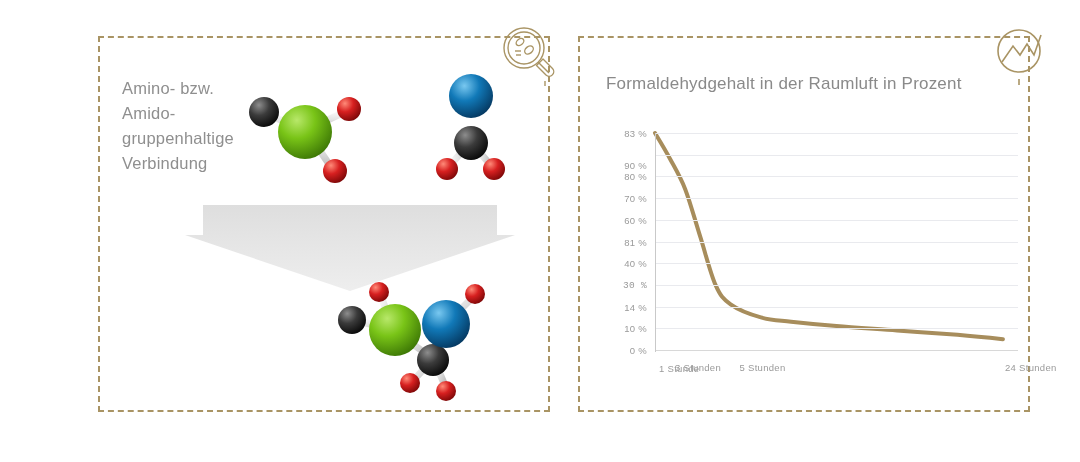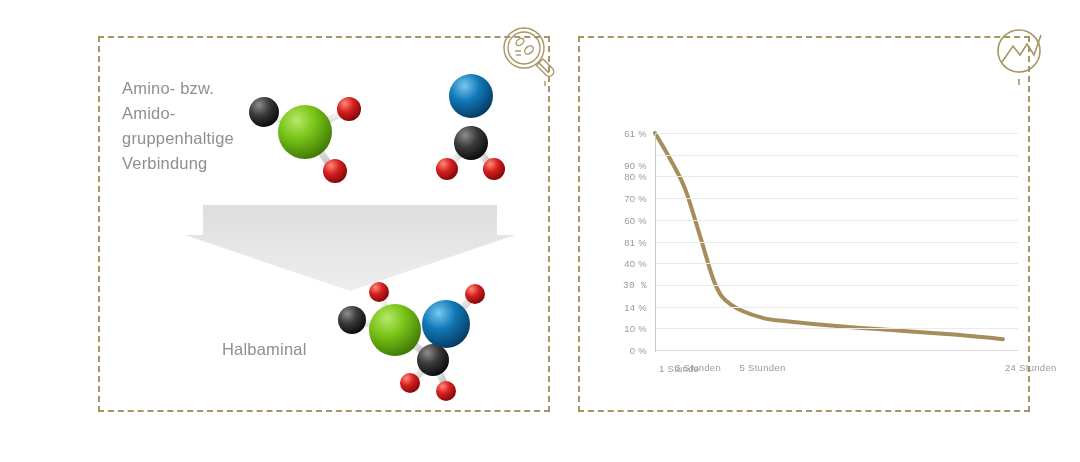--- a/index.html
+++ b/index.html
@@ -192,21 +192,20 @@
       <defs>
         <linearGradient id="gArrow" x1="0" y1="0" x2="0" y2="1">
           <stop offset="0%" stop-color="#dedede"></stop>
           <stop offset="100%" stop-color="#eeeeee"></stop>
         </linearGradient>
       </defs>
       <path d="M18 2 L312 2 L312 32 L330 32 L165 88 L0 32 L18 32 Z" fill="url(#gArrow)"></path>
     </svg>
   </div>
 
-  <div class="mol-text" id="label-halbaminal">Halbaminal</div>
 
   <div class="mol" id="mol-halbaminal">
     <svg width="190" height="130" viewBox="0 0 190 130">
       <defs>
         <radialGradient id="hGreen" cx="35%" cy="28%" r="75%">
           <stop offset="0%" stop-color="#b8e86a"></stop>
           <stop offset="45%" stop-color="#79c417"></stop>
           <stop offset="100%" stop-color="#3f7a06"></stop>
         </radialGradient>
         <radialGradient id="hBlue" cx="35%" cy="27%" r="76%">
@@ -255,27 +254,28 @@
   <div class="badge" id="badge-chart">
     <svg width="66" height="66" viewBox="0 0 66 66">
       <g fill="none" stroke="#a99464" stroke-width="1.6">
         <circle cx="31" cy="29" r="21"></circle>
         <path d="M14 40 L25 24 L32 33 L39 22 L46 33 L53 13"></path>
         <line x1="31" y1="57" x2="31" y2="63"></line>
       </g>
     </svg>
   </div>
 
+  <div id="chart-title">Formaldehydgehalt in der Raumluft in Prozent</div>
 
   <div id="chart-area">
     <svg id="curve-svg" width="452" height="280" viewBox="0 0 452 280">
         <path d="M77.0 23.0 C79.5 27.3,87.1 39.6,92.1 49.0 C97.2 58.4,102.2 66.4,107.3 79.4 C112.3 92.4,117.3 111.2,122.4 127.2 C127.4 143.1,132.5 163.7,137.5 174.9 C142.5 186.1,145.1 189.0,152.6 194.4 C160.2 199.9,172.8 204.6,182.9 207.4 C193.0 210.3,200.5 210.3,213.1 211.8 C225.7 213.2,240.9 214.7,258.5 216.1 C276.1 217.6,298.8 219.0,319.0 220.5 C339.2 221.9,361.9 223.4,379.5 224.8 C397.1 226.3,417.3 228.4,424.9 229.2" fill="none" stroke="#a78d5c" stroke-width="4" stroke-linecap="round" stroke-linejoin="round"></path>
       </svg>
   <div class="gridline" style="left: 77px; top: 23px; width: 363px;"></div>
-      <div class="ylabel" style="left: 25px; top: 23px;">61 %</div>
+      <div class="ylabel" style="left: 25px; top: 23px;">83 %</div>
       <div class="gridline" style="left: 77px; top: 45px; width: 363px;"></div>
       <div class="ylabel" style="left: 25px; top: 55px;">90 %</div>
       <div class="gridline" style="left: 77px; top: 66px; width: 363px;"></div>
       <div class="ylabel" style="left: 25px; top: 66.4px;">80 %</div>
       <div class="gridline" style="left: 77px; top: 88px; width: 363px;"></div>
       <div class="ylabel" style="left: 25px; top: 88.1px;">70 %</div>
       <div class="gridline" style="left: 77px; top: 110px; width: 363px;"></div>
       <div class="ylabel" style="left: 25px; top: 109.8px;">60 %</div>
       <div class="gridline" style="left: 77px; top: 132px; width: 363px;"></div>
       <div class="ylabel" style="left: 25px; top: 131.5px;">81 %</div>

